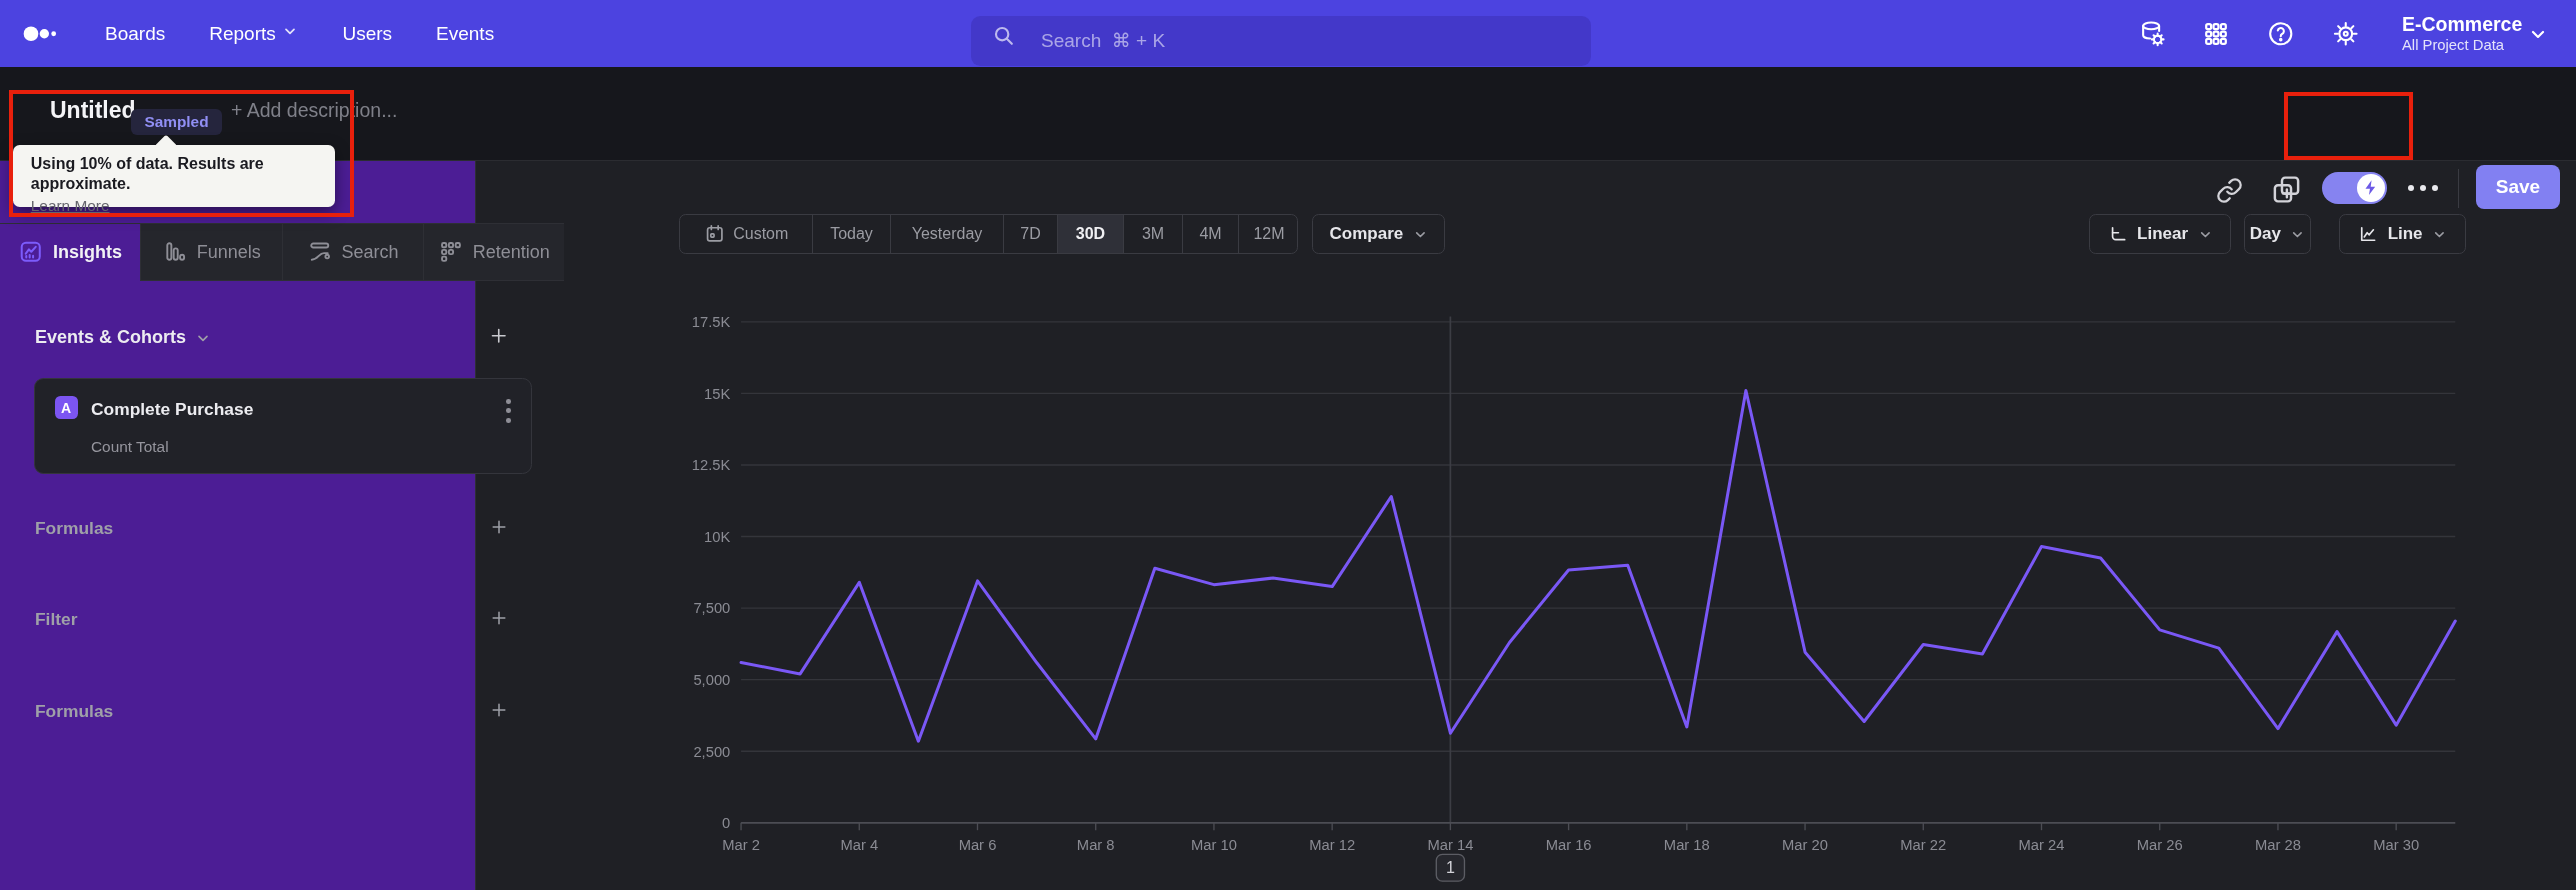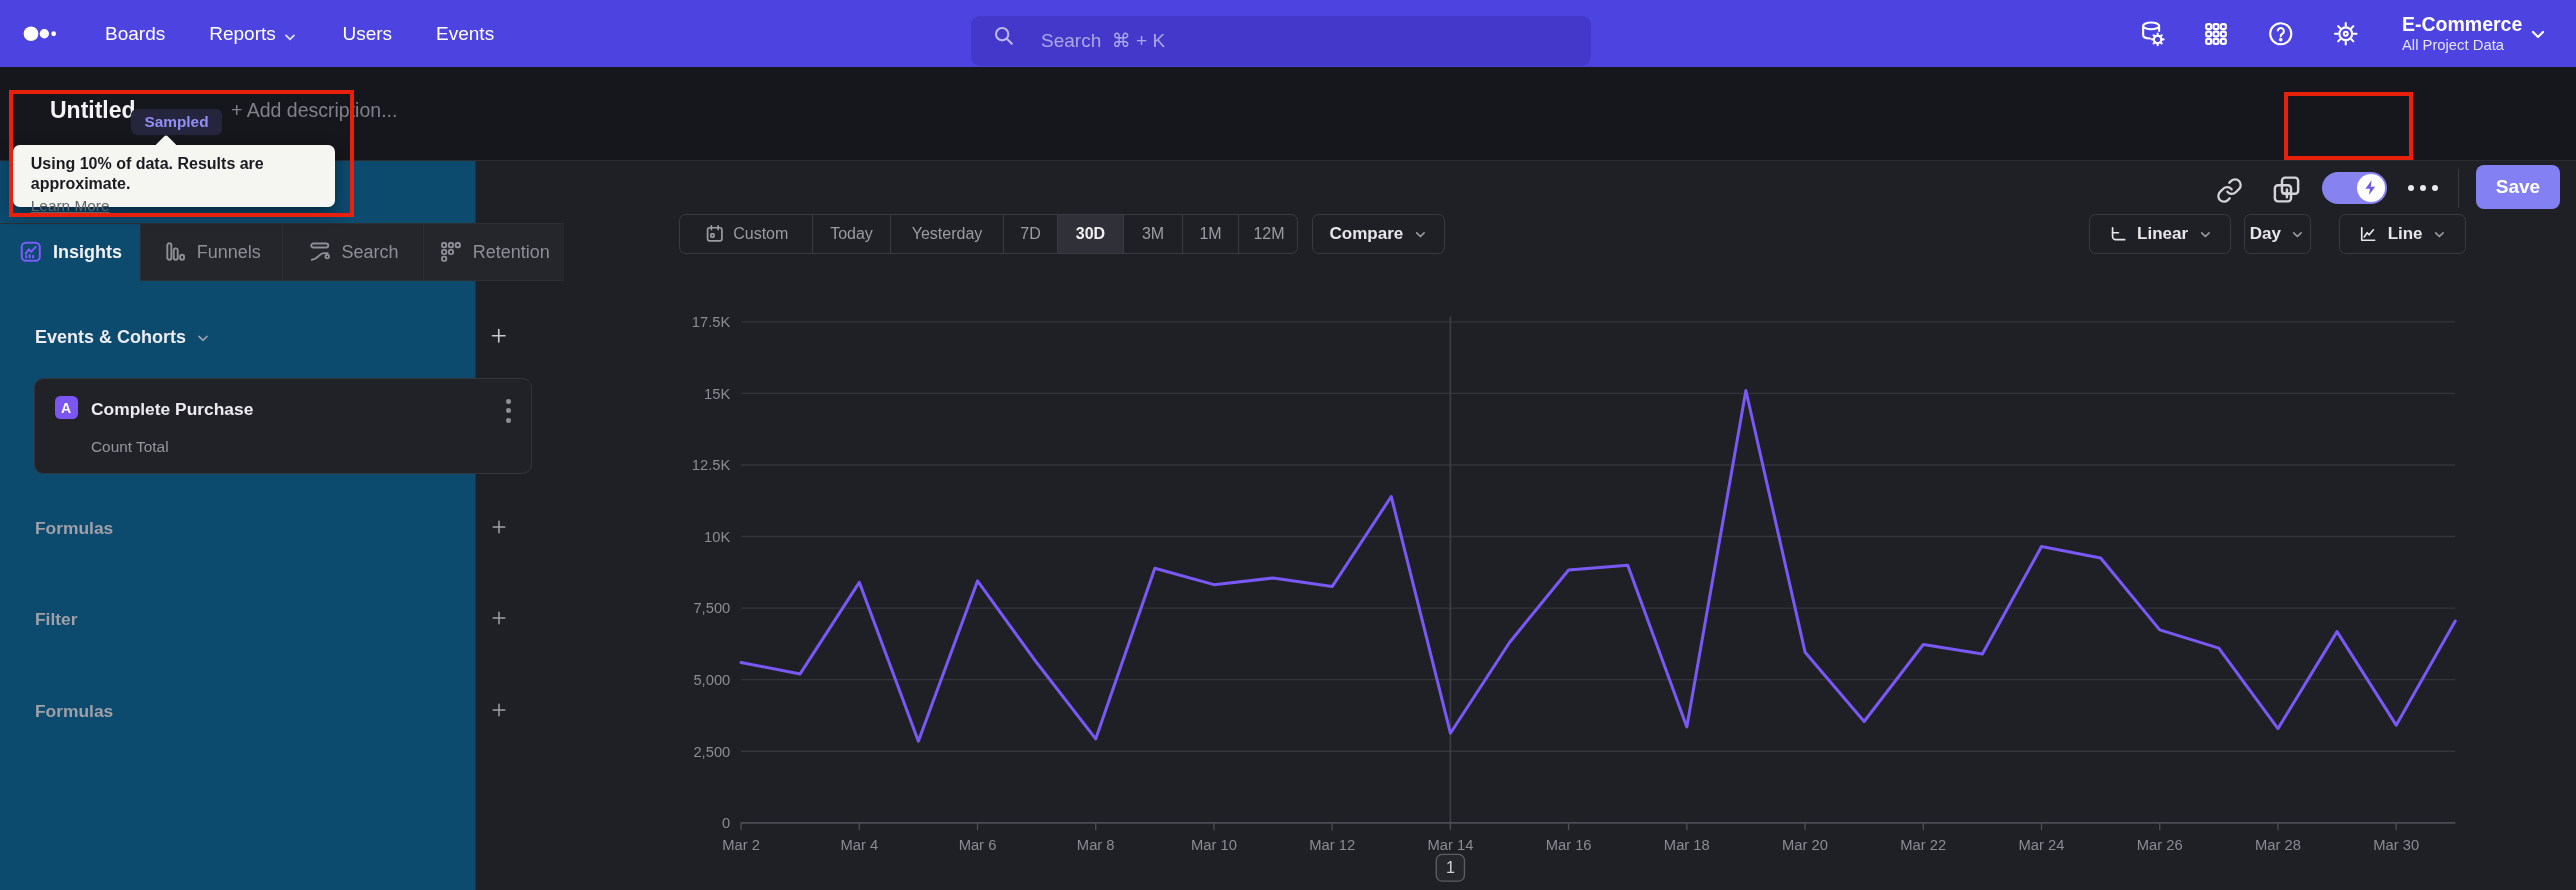--- a/index.html
+++ b/index.html
@@ -3,21 +3,21 @@
 <meta charset="utf-8">
 <style>
   html,body{margin:0;padding:0;background:#101014;}
   .page{position:relative;width:2576px;height:890px;overflow:hidden;background:#1F2025;
         font-family:"Liberation Sans","DejaVu Sans",sans-serif;-webkit-font-smoothing:antialiased;}
 
   
   .navbar{position:absolute;left:0;top:0;width:2576px;height:67px;background:#4C43E0;}
   .logo{position:absolute;left:23px;top:0;height:67px;display:flex;align-items:center;}
   #nav-items{position:absolute;left:105px;top:0;height:67px;display:flex;align-items:center;gap:44px;}
-  .nav-item{display:flex;align-items:flex-end;gap:6.7px;color:#FFFFFF;font-size:19px;font-weight:500;cursor:pointer;}
+  .nav-item{display:flex;align-items:flex-start;gap:6.7px;color:#FFFFFF;font-size:19px;font-weight:500;cursor:pointer;}
   .search{position:absolute;left:971px;top:16px;width:620px;height:50px;box-sizing:border-box;
           background:#4338C9;border:none;border-radius:9.4px;outline:none;color:#FFFFFF;
           font-size:19px;padding-left:70px;font-family:inherit;}
   .search::placeholder{color:rgba(255,255,255,0.55);}
   .search-ic{position:absolute;left:991px;top:23px;}
   #nav-icons{position:absolute;left:2137px;top:0;height:67px;display:flex;align-items:center;gap:35px;}
   .nav-ic{display:flex;align-items:center;justify-content:center;width:29.5px;height:29.5px;cursor:pointer;}
   .project{position:absolute;left:2402px;top:0;height:67px;display:flex;flex-direction:column;justify-content:center;cursor:pointer;}
   .project .pname{color:#FFFFFF;font-size:19.5px;font-weight:700;line-height:24px;}
   .project .pscope{color:rgba(255,255,255,0.85);font-size:14.8px;line-height:19px;}
@@ -50,21 +50,21 @@
 
   
   .tooltip{position:absolute;left:13.4px;top:145px;width:322px;height:62px;background:#F5F5F2;border-radius:6.7px;
            z-index:35;box-shadow:0 5.4px 16px rgba(0,0,0,0.45);padding:9.4px 0 0 17.4px;box-sizing:border-box;}
   .tooltip:before{content:"";position:absolute;left:145px;top:-6.7px;width:16px;height:16px;background:#F5F5F2;
                   transform:rotate(45deg);border-radius:2px;}
   .tip-text{font-size:16px;font-weight:700;color:#1A1A20;line-height:20px;}
   .tip-link{font-size:15.4px;color:#66666E;text-decoration:underline;line-height:23px;cursor:pointer;display:inline-block;}
 
   
-  .sidebar{position:absolute;left:0;top:161px;width:476px;height:729px;background:#0c4a6e;
+  .sidebar{position:absolute;left:0;top:161px;width:476px;height:729px;background:#4c1d95;
            border-right:1.3px solid #2E2F35;box-sizing:border-box;padding-left:32px;}
   #sidebar-tabs{position:absolute;left:0;top:62px;width:564px;height:57px;display:flex;
                 border-top:1.3px solid #2E2F35;box-sizing:content-box;}
   .tab{flex:1;display:flex;align-items:center;justify-content:center;gap:9.4px;background:#25262C;
        border-bottom:1.3px solid #2E2F35;box-sizing:border-box;color:#8E8E96;font-size:18px;font-weight:500;cursor:pointer;}
   .tab + .tab{border-left:1.3px solid #2E2F35;}
   .tab.active{background:transparent;border-bottom-color:transparent;color:#F2F2F5;font-weight:600;}
   .ev-header{position:absolute;left:0;top:165px;width:566px;height:27px;}
   .ev-title{position:absolute;left:35px;top:1.3px;font-size:18px;font-weight:700;color:#ECECF0;display:flex;gap:9.4px;align-items:center;cursor:pointer;}
   .plus-btn{position:absolute;width:23px;height:23px;display:flex;align-items:center;justify-content:center;cursor:pointer;}
@@ -337,21 +337,21 @@
         <div class="seg" style="width:54px;flex:0 0 auto;">
           <span>7D</span>
         </div>
         <div class="seg seg-active" style="width:66px;flex:0 0 auto;">
           <span>30D</span>
         </div>
         <div class="seg" style="width:59px;flex:0 0 auto;">
           <span>3M</span>
         </div>
         <div class="seg" style="width:56px;flex:0 0 auto;">
-          <span>1M</span>
+          <span>4M</span>
         </div>
         <div class="seg" style="width:61px;flex:0 0 auto;">
           <span>12M</span>
         </div>
       </div>
 
     <div class="drop-btn" style="left:746px;width:133px;">
       <span>Compare</span>
       <svg width="14.8" height="14.8" viewBox="0 0 24 24" fill="none" stroke="#9B9CA3" stroke-width="2.6" stroke-linecap="round" stroke-linejoin="round">
           <path d="M6 9.5l6 6 6-6"></path>

